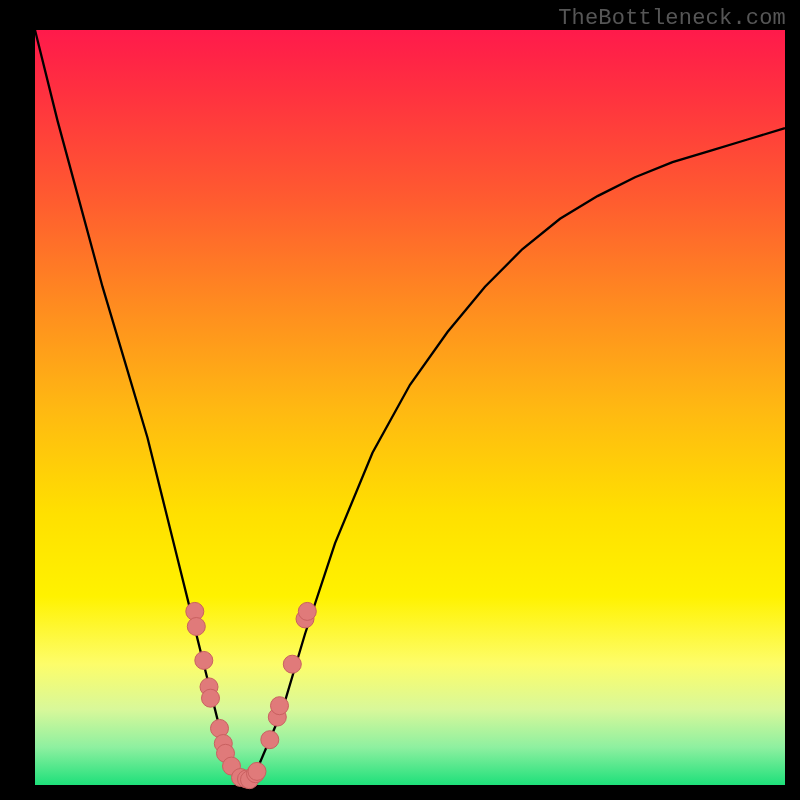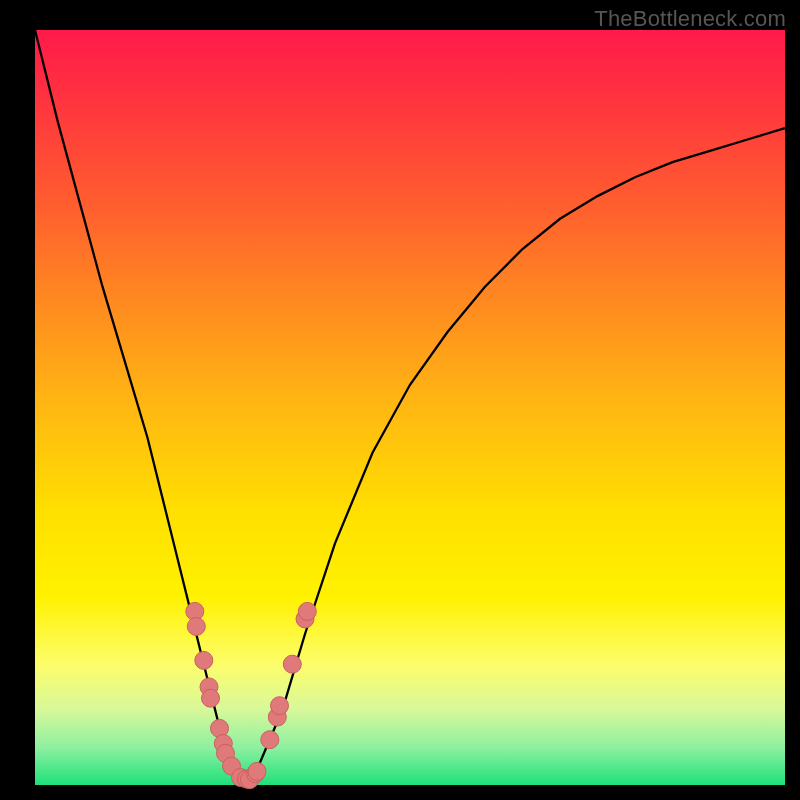--- a/index.html
+++ b/index.html
@@ -36,21 +36,21 @@
       #fdfd6a 84%,
       #d8f89a 90%,
       #8ef0a0 95%,
       #1ee07a 100%
     );
   }
   .watermark {
     position: absolute;
     top: 6px;
     right: 14px;
-    font-family: Liberation Sans, sans-serif;
+    font-family: Liberation Mono, monospace;
     font-size: 22px;
     color: #565656;
     letter-spacing: 0.2px;
   }
   svg.overlay {
     position: absolute;
     left: 0;
     top: 0;
   }
 </style>

